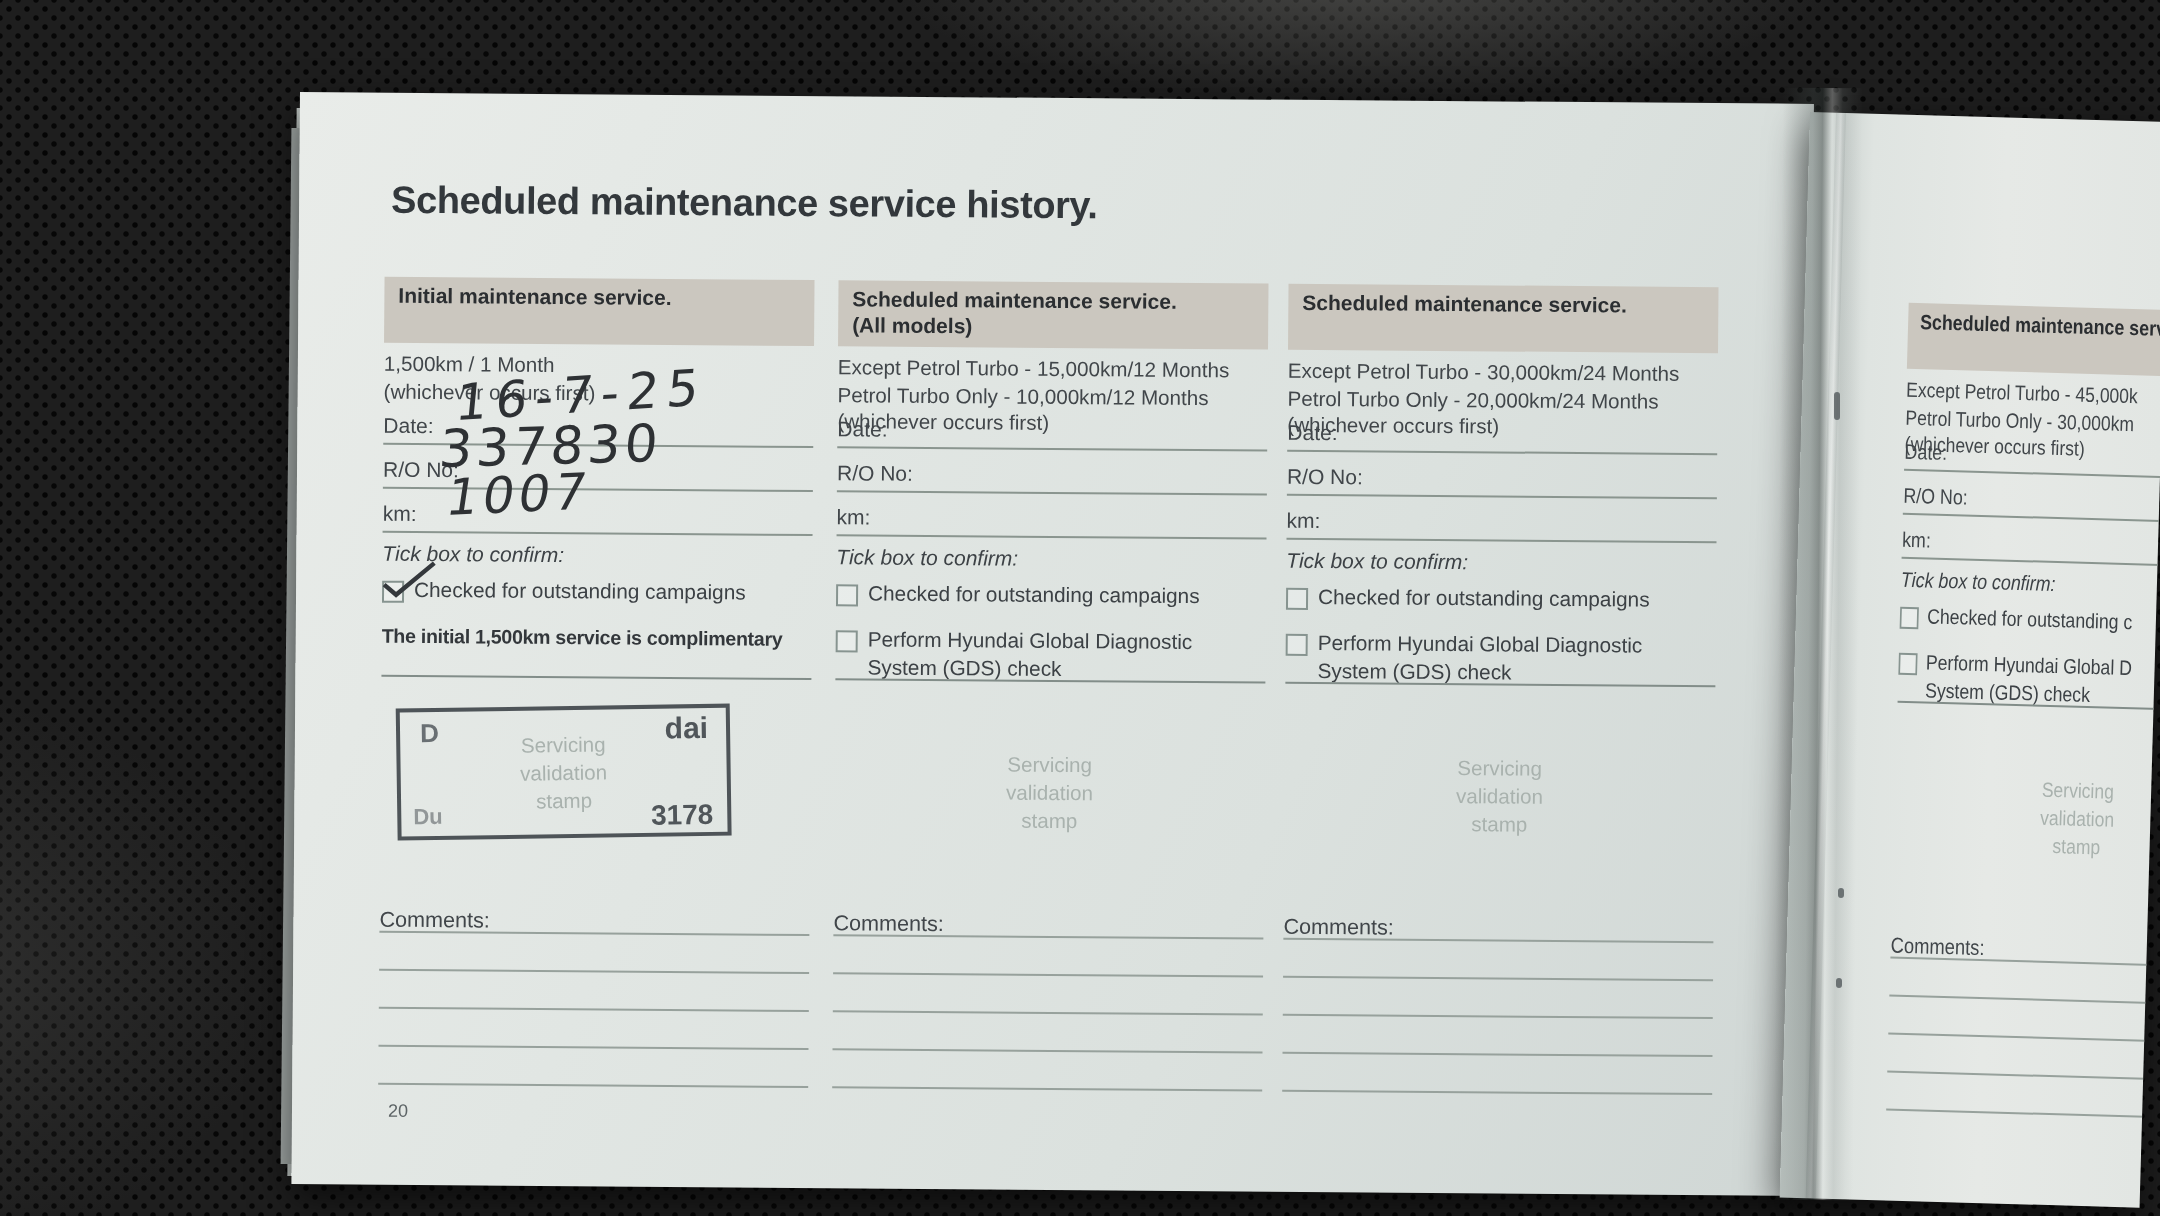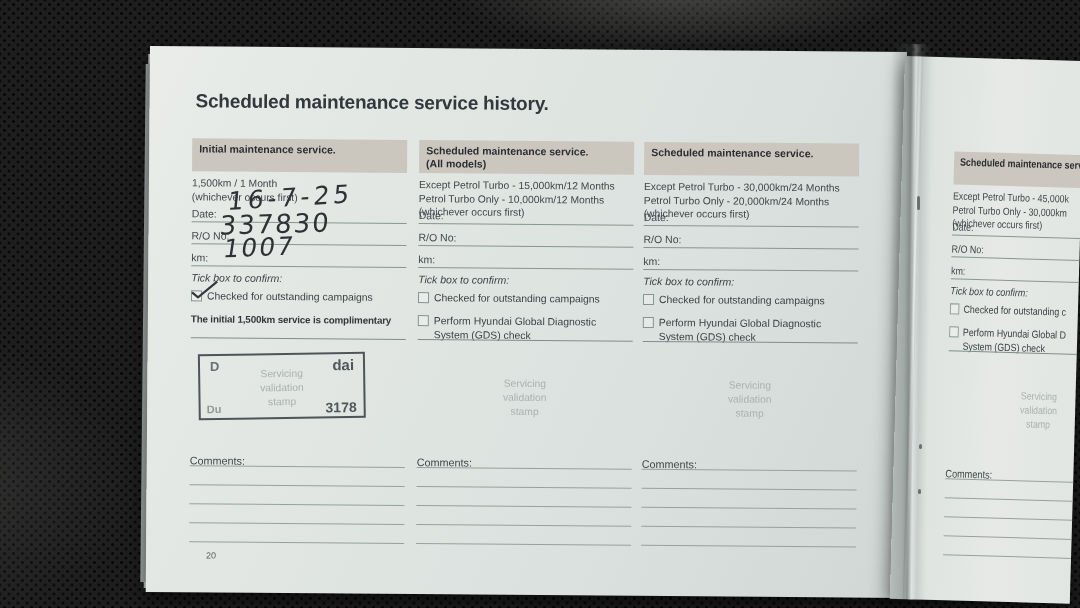--- a/index.html
+++ b/index.html
@@ -46,21 +46,21 @@
   }
   .staple { position:absolute; background:#4b5154; border-radius:2px; opacity:.75; z-index:6; }
   .staple.s1 { left:917px; top:196px; width:3px; height:14px; }
   .staple.s2 { left:919px; top:444px; width:3px; height:5px; }
   .staple.s3 { left:918px; top:489px; width:3px; height:5px; }
   .right-crease { position:absolute; left:13px; top:0; width:5px; height:100%;
     background:linear-gradient(90deg, rgba(120,130,128,.25), rgba(255,255,255,.4), rgba(120,130,128,.18)); }
   
   .title { position:absolute; left:46px; top:44px; font-size:19px; font-weight:bold;
     letter-spacing:-.2px; color:#33383c; white-space:nowrap; }
-  .pagenum { position:absolute; left:60px; top:504px; font-size:9px; color:#5c6365; }
+  .pagenum { position:absolute; left:48px; top:504px; font-size:9px; color:#5c6365; }
   .cols { position:absolute; left:43px; top:92px; width:700px; height:430px; }
   .col { position:absolute; top:0; width:215px; height:420px; color:#3f4449; }
   .col .band { position:absolute; left:0; right:0; top:0; min-height:33px; background:#cbc7bf;
     padding:4px 7px 3px; font-size:10.5px; font-weight:bold; color:#2b2e31; line-height:1.25; }
   .col .band div { white-space:nowrap; overflow:hidden; }
   .col .interval { position:absolute; left:0; right:0; top:38px; font-size:10.3px; line-height:1.32; color:#41464a; }
   .col .interval div { white-space:nowrap; }
   .col .field { position:absolute; left:0; right:0; height:20px; border-bottom:1px solid #8a958f; }
   .col .field .flabel { position:absolute; left:0; bottom:2px; font-size:10.5px; color:#41464a; }
   .col .f0 { top:64px; } .col .f1 { top:86px; } .col .f2 { top:108px; }

